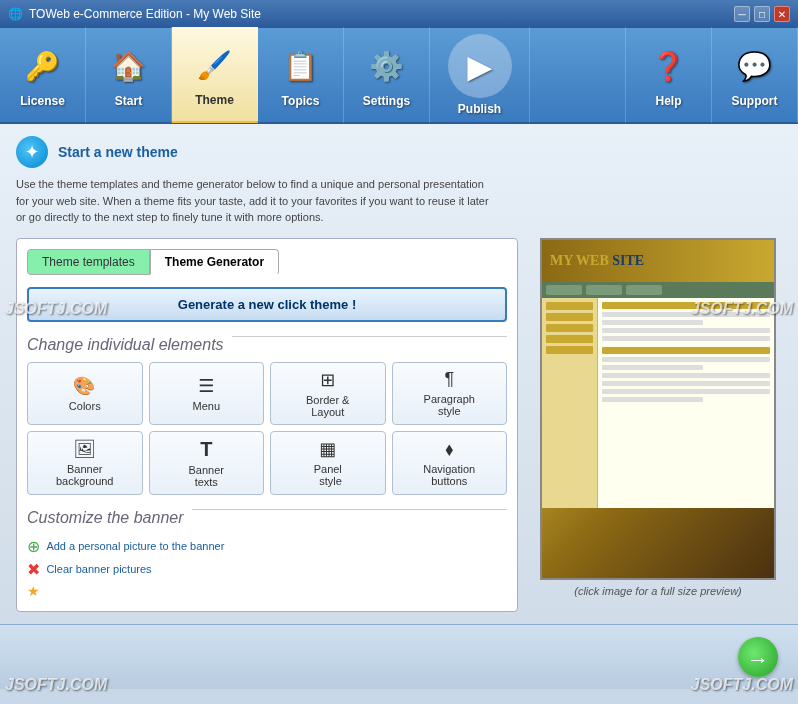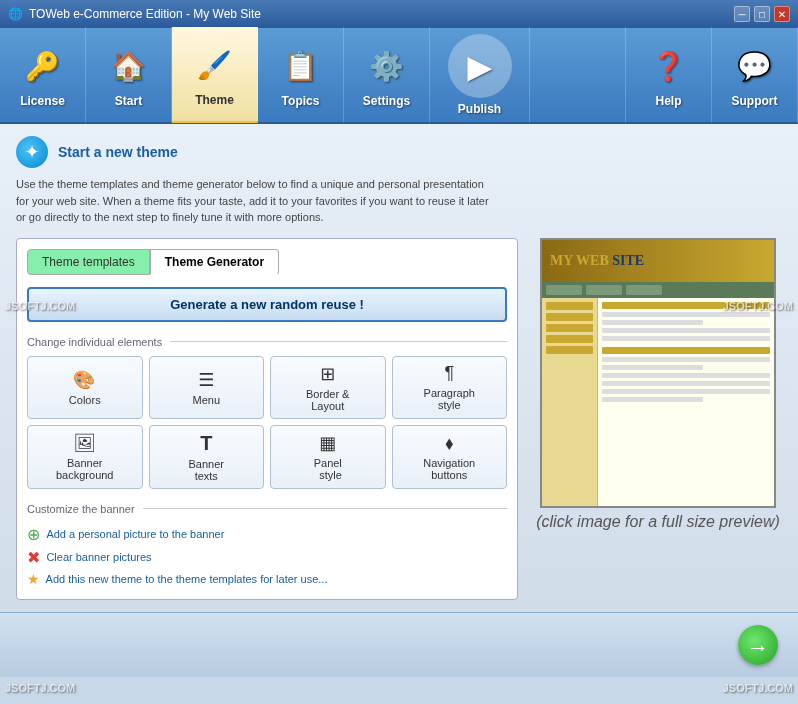--- a/index.html
+++ b/index.html
@@ -168,26 +168,26 @@
       font-size: 13px;
       font-weight: bold;
       color: #003366;
       cursor: pointer;
       margin-bottom: 14px;
       text-align: center;
     }
 
     
     .section-label {
-      font-size: 11px;
+      font-size: 16px;
       color: #667;
       margin-bottom: 8px;
       display: flex;
-      align-items: center;
       gap: 8px;
+      font-style: italic;
     }
     .section-label::after {
       content: '';
       flex: 1;
       height: 1px;
       background: #ccc;
     }
 
     
     .elements-grid {
@@ -244,21 +244,21 @@
 
     
     .preview-panel {
       width: 248px;
       display: flex;
       flex-direction: column;
       align-items: center;
     }
     .preview-image {
       width: 236px;
-      height: 270px;
+      height: 342px;
       border: 2px solid #888;
       background: linear-gradient(135deg, #e8c84a 0%, #c9a830 30%, #8b6914 60%, #4a3010 100%);
       position: relative;
       overflow: hidden;
       cursor: pointer;
     }
     .preview-site-header {
       background: linear-gradient(to right, #8b6914, #c9a830);
       height: 42px;
       display: flex;
@@ -311,21 +311,21 @@
     }
     .preview-content-line {
       height: 5px;
       background: #ddd;
       margin-bottom: 3px;
       border-radius: 1px;
     }
     .preview-content-line.short { width: 60%; }
     .preview-content-line.title { background: #c8a830; height: 7px; }
     .preview-caption {
-      font-size: 16px;
+      font-size: 11px;
       color: #555;
       margin-top: 5px;
       font-style: italic;
       text-align: center;
     }
 
     
     .continue-bar {
       background: linear-gradient(to bottom, #d0e0f0, #b8cce0);
       border-top: 1px solid #8aabcc;
@@ -348,25 +348,26 @@
       font-size: 22px;
       color: white;
       cursor: pointer;
       border: none;
       box-shadow: 0 2px 4px rgba(0,0,0,0.3);
     }
 
     
     .watermark {
       position: absolute;
-      font-size: 11px;
+      font-size: 16px;
       color: rgba(255,255,255,0.7);
       font-weight: bold;
       pointer-events: none;
       text-shadow: 1px 1px 2px rgba(0,0,0,0.5);
+      font-style: italic;
     }
     .watermark.tl { top: 300px; left: 5px; }
     .watermark.tr { top: 300px; right: 5px; }
     .watermark.bl { bottom: 10px; left: 5px; }
     .watermark.br { bottom: 10px; right: 5px; }
   </style>
 </head>
 <body>
 
 <div class="title-bar">
@@ -432,21 +433,21 @@
       <div class="tabs">
         <div class="tab">
           <span>Theme templates</span>
         </div>
         <div class="tab active">
           <span>Theme Generator</span>
         </div>
       </div>
 
       
-      <button class="generate-btn">Generate a new random reuse !</button>
+      <button class="generate-btn">Generate a new click theme !</button>
 
       
       <div class="section-label">
         <span>Change individual elements</span>
       </div>
 
       <div class="elements-grid">
         <button class="elem-btn">
           <span class="elem-icon">🎨</span>
           <span>Colors</span>
@@ -499,21 +500,20 @@
         <a class="banner-link">
           <span class="banner-icon-clear">✖</span>
           <span>Clear banner pictures</span>
         </a>
       </div>
 
       
       <div class="favorites-section">
         <div class="fav-link">
           <span class="fav-icon">★</span>
-          <span>Add this new theme to the theme templates for later use...</span>
         </div>
       </div>
     </div>
 
     <div class="preview-panel">
       <div class="preview-image">
 
         <div class="preview-site-header">
           <span class="preview-site-title">
             <span style="color:#c8a830;">MY WEB</span> <span style="color:#1a3a6a;">SITE</span>

